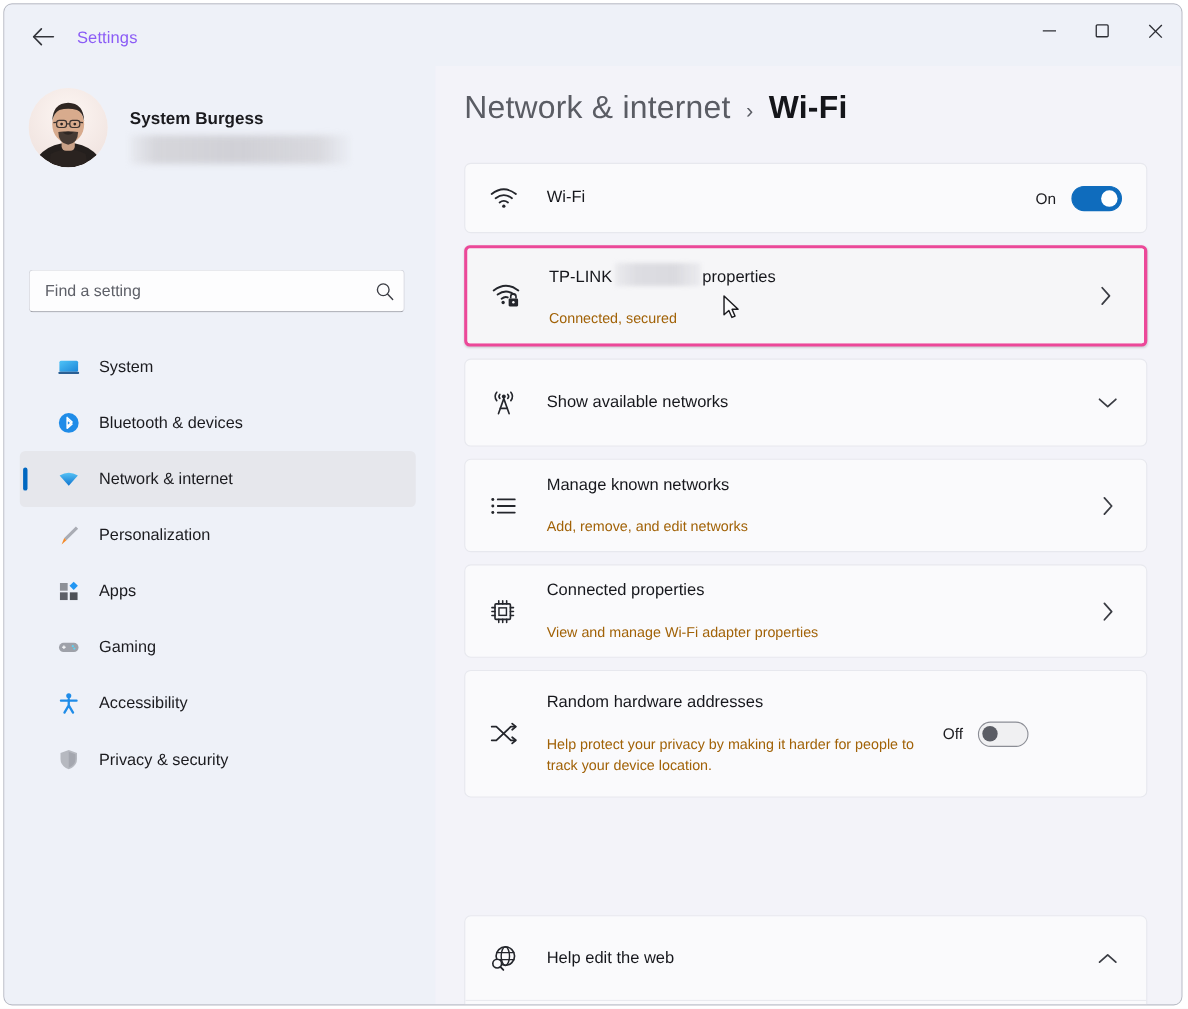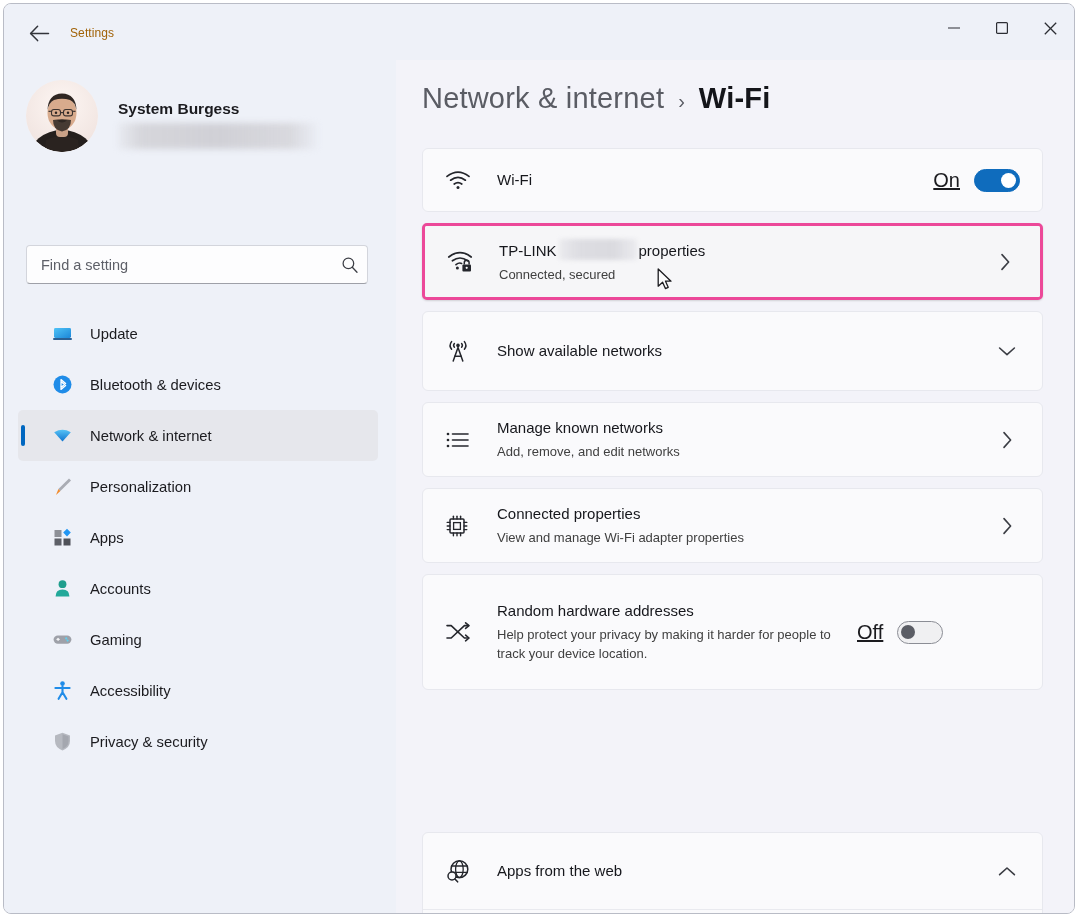--- a/index.html
+++ b/index.html
@@ -20,21 +20,21 @@
     position:absolute;left:0;top:0;width:100%;height:56px;
     background:#eef1f8;
   }
   .back-btn{
     position:absolute;left:22px;top:17px;width:26px;height:24px;
     display:flex;align-items:center;justify-content:center;cursor:default;
   }
   .back-btn svg{display:block;}
   .app-title{
     position:absolute;left:66px;top:22px;
-    font-size:12px;color:#a16207;letter-spacing:.1px;
+    font-size:15px;color:#8b5cf6;letter-spacing:.1px;
   }
   .win-ctrls{position:absolute;right:0;top:0;height:48px;display:flex;}
   .win-btn{
     width:48px;height:48px;display:flex;align-items:center;justify-content:center;
   }
   .win-btn svg{display:block;}
 
   
   .sidebar{
     position:absolute;left:0;top:56px;width:392px;bottom:0;
@@ -101,23 +101,23 @@
     background:#fafafc;border:1px solid #e7e8ee;border-radius:6px;
     box-sizing:border-box;margin-bottom:11px;position:relative;
   }
   .row{display:flex;align-items:center;padding:0 22px;min-height:62px;position:relative;}
   .row .lead-icon{
     width:52px;flex:0 0 52px;display:flex;align-items:center;justify-content:flex-start;
   }
   .row .lead-icon svg{display:block;}
   .row .texts{flex:1;padding:13px 0;}
   .row-title{font-size:15px;color:#16171c;line-height:20px;}
-  .row-sub{font-size:13px;color:#404040;line-height:19px;margin-top:4px;}
+  .row-sub{font-size:13px;color:#a16207;line-height:19px;margin-top:18px;}
   .row .trail{display:flex;align-items:center;gap:14px;flex:0 0 auto;}
-  .trail-label{font-size:20px;color:#1b1b1f;text-decoration:underline;}
+  .trail-label{font-size:14px;color:#1b1b1f;}
   .chev{width:26px;display:flex;align-items:center;justify-content:center;}
 
   
   .toggle{width:46px;height:23px;border-radius:12px;position:relative;box-sizing:border-box;}
   .toggle.on{background:#0f6cbd;border:1px solid #0f6cbd;}
   .toggle.on .knob{position:absolute;right:3px;top:3px;width:15px;height:15px;border-radius:50%;background:#fff;}
   .toggle.off{background:#f0f0f2;border:1px solid #8b8d95;}
   .toggle.off .knob{position:absolute;left:3px;top:3px;width:14px;height:14px;border-radius:50%;background:#5b5d65;}
 
   
@@ -247,21 +247,21 @@
             <defs>
                 <linearGradient id="gSys" x1="0" y1="0" x2="1" y2="1">
                   <stop offset="0" stop-color="#4fc3f7"></stop>
                   <stop offset="1" stop-color="#1b86d8"></stop>
                 </linearGradient>
               </defs>
             <rect x="2" y="5" width="17" height="10" rx="1.4" fill="url(#gSys)"></rect>
             <rect x="1" y="15" width="19" height="2.1" rx="1" fill="#2b5f93"></rect>
           </svg>
         </span>
-        <span class="navlabel">Update</span>
+        <span class="navlabel">System</span>
       </div>
 
       <div class="navitem">
 
         <span class="navicon">
           <svg width="21" height="21" viewBox="0 0 21 21">
             <circle cx="10.5" cy="10.5" r="9" fill="#1f8ce8"></circle>
             <path d="M9 5.6 L13.6 9.6 L9 13.6 M9 15.4 L13.6 11.4 L9 7.4 M9 5.6 V15.4" fill="none" stroke="#fff" stroke-width="1.3" stroke-linejoin="round" stroke-linecap="round"></path>
           </svg>
         </span>
@@ -301,30 +301,20 @@
           <svg width="21" height="21" viewBox="0 0 21 21">
             <rect x="2.5" y="3" width="7" height="7" fill="#8d9097"></rect>
             <rect x="2.5" y="11.5" width="7" height="7" fill="#5d6068"></rect>
             <rect x="11.5" y="11.5" width="7" height="7" fill="#4e5158"></rect>
             <path d="M15 1.8 L18.8 5.6 L15 9.4 L11.2 5.6 Z" fill="#2196f3"></path>
           </svg>
         </span>
         <span class="navlabel">Apps</span>
       </div>
 
-      <div class="navitem">
-
-        <span class="navicon">
-          <svg width="21" height="21" viewBox="0 0 21 21">
-            <circle cx="10.5" cy="6.2" r="3.9" fill="#1f9e8d"></circle>
-            <path d="M3.6 18.6 Q3.6 11.6 10.5 11.6 Q17.4 11.6 17.4 18.6 Z" fill="#22a99a"></path>
-          </svg>
-        </span>
-        <span class="navlabel">Accounts</span>
-      </div>
 
 
       <div class="navitem">
 
         <span class="navicon">
           <svg width="21" height="21" viewBox="0 0 21 21">
             <rect x="1.6" y="6.4" width="17.8" height="8.4" rx="4.2" fill="#9ea1a9"></rect>
             <rect x="4.4" y="9.8" width="3.4" height="1.2" rx=".6" fill="#f2f3f5"></rect>
             <rect x="5.5" y="8.7" width="1.2" height="3.4" rx=".6" fill="#f2f3f5"></rect>
             <circle cx="14.2" cy="9.4" r="1.05" fill="#5fd0f0"></circle>
@@ -546,21 +536,21 @@
             <svg width="26" height="26" viewBox="0 0 26 26">
               <circle cx="14.4" cy="11.2" r="8.4" fill="none" stroke="#24262c" stroke-width="1.5"></circle>
               <ellipse cx="14.4" cy="11.2" rx="3.8" ry="8.4" fill="none" stroke="#24262c" stroke-width="1.3"></ellipse>
               <line x1="6.2" y1="8" x2="22.6" y2="8" stroke="#24262c" stroke-width="1.3"></line>
               <line x1="6.2" y1="14.4" x2="22.6" y2="14.4" stroke="#24262c" stroke-width="1.3"></line>
               <circle cx="7" cy="18" r="4" fill="#fafafc" stroke="#24262c" stroke-width="1.5"></circle>
               <line x1="9.9" y1="21" x2="12.6" y2="23.8" stroke="#24262c" stroke-width="1.6" stroke-linecap="round"></line>
             </svg>
           </span>
           <div class="texts">
-            <div class="row-title">Apps from the web</div>
+            <div class="row-title">Help edit the web</div>
           </div>
           <div class="trail">
             <span class="chev">
               <svg width="20" height="13" viewBox="0 0 20 13">
                   <path d="M2.6 9.6 L10 3 L17.4 9.6" fill="none" stroke="#3a3c43" stroke-width="1.6" stroke-linecap="round" stroke-linejoin="round"></path>
                 </svg>
             </span>
           </div>
         </div>
         <div class="help-divider"></div>

